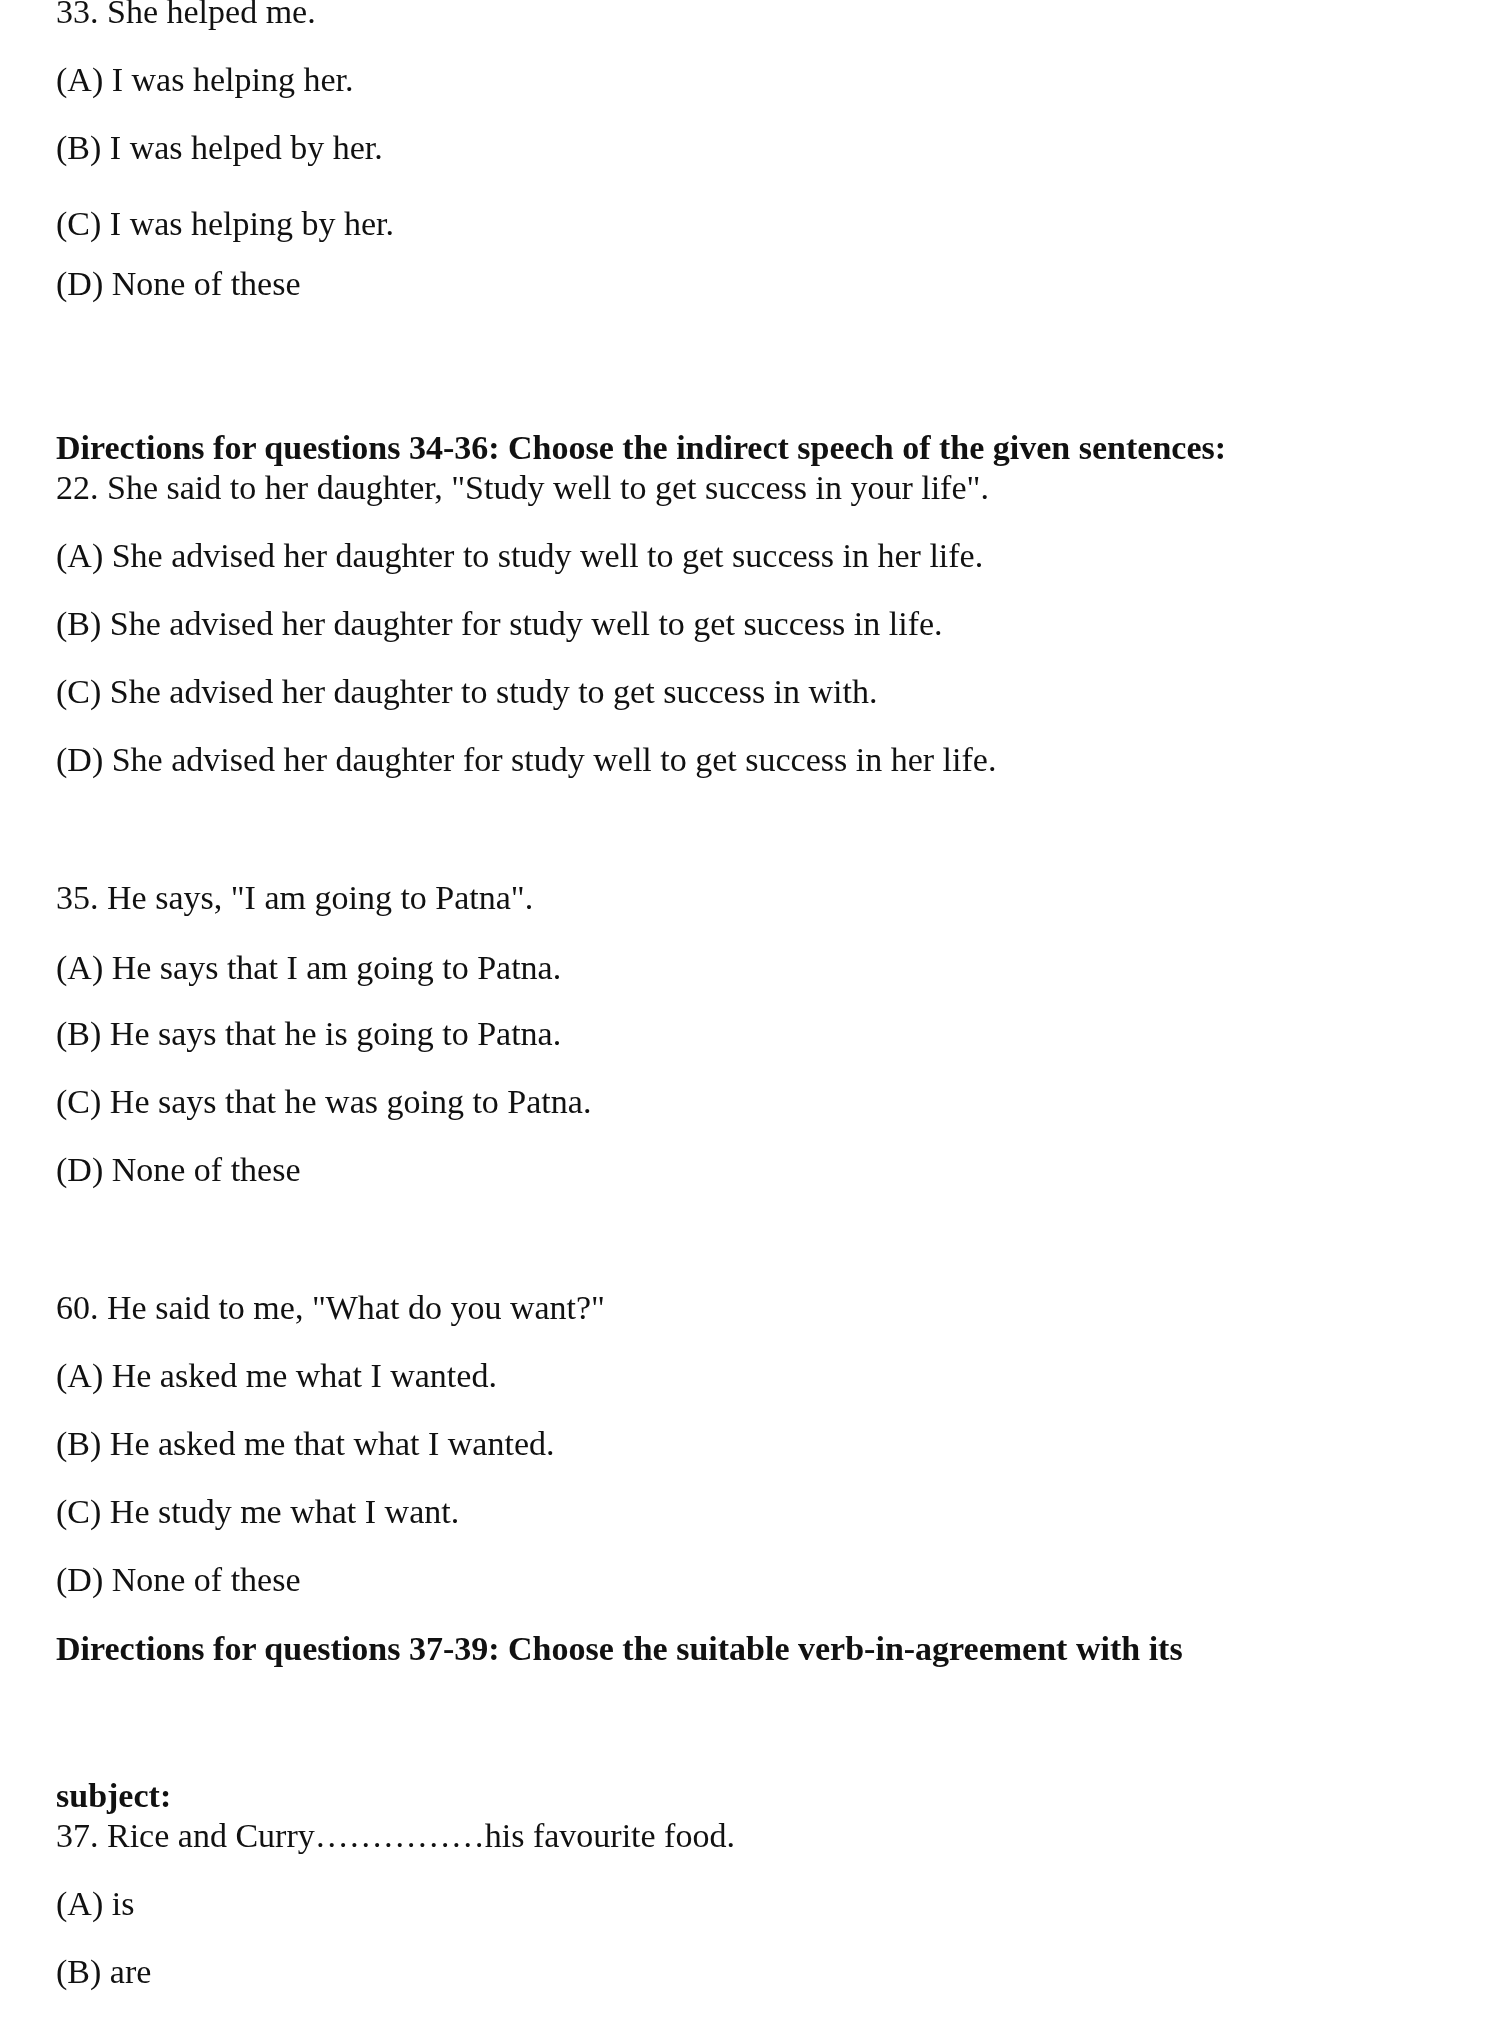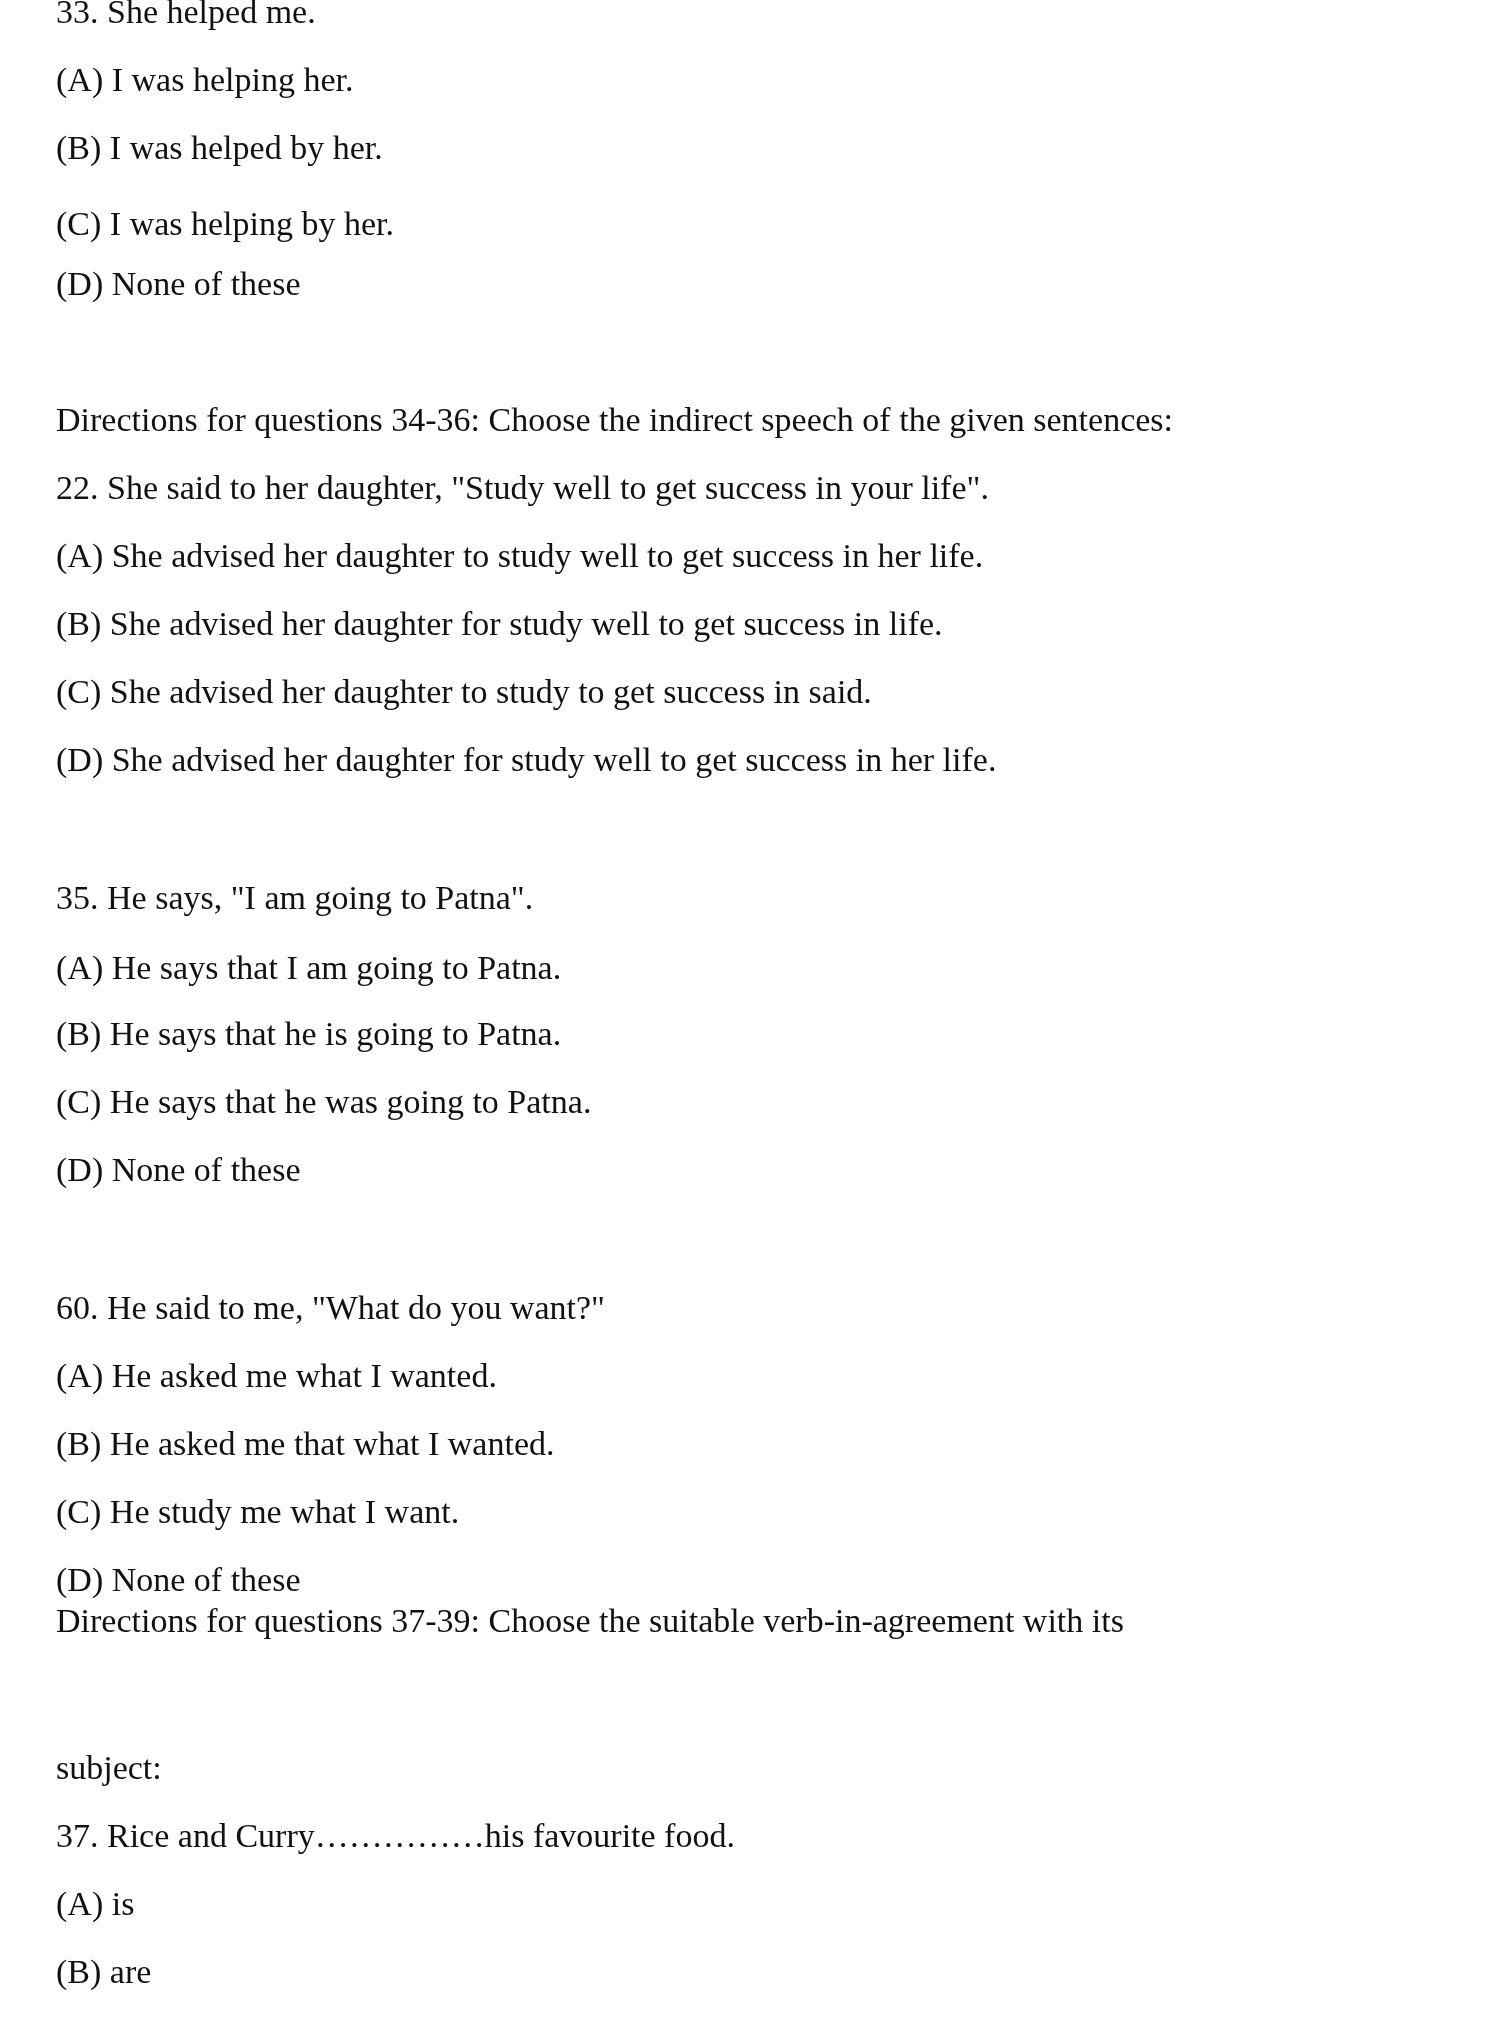--- a/index.html
+++ b/index.html
@@ -15,40 +15,40 @@
     font-family: "Liberation Serif", "DejaVu Serif", serif;
     color: #111111;
   }
   .line {
     position: absolute;
     left: 56px;
     font-size: 34px;
     line-height: 40px;
     white-space: nowrap;
   }
-  .bold { font-weight: normal; }
+  .bold { font-weight: bold; margin-top: 28px; }
 </style>
 </head>
 <body>
 
 <div>
   <div class="line" style="top:-8px">33. She helped me.</div>
   <div class="line" style="top:60px">(A) I was helping her.</div>
   <div class="line" style="top:128px">(B) I was helped by her.</div>
   <div class="line" style="top:204px">(C) I was helping by her.</div>
   <div class="line" style="top:264px">(D) None of these</div>
 </div>
 
 <div class="line bold" style="top:400px">Directions for questions 34-36: Choose the indirect speech of the given sentences:</div>
 
 <div>
   <div class="line" style="top:468px">22. She said to her daughter, "Study well to get success in your life".</div>
   <div class="line" style="top:536px">(A) She advised her daughter to study well to get success in her life.</div>
   <div class="line" style="top:604px">(B) She advised her daughter for study well to get success in life.</div>
-  <div class="line" style="top:672px">(C) She advised her daughter to study to get success in said.</div>
+  <div class="line" style="top:672px">(C) She advised her daughter to study to get success in with.</div>
   <div class="line" style="top:740px">(D) She advised her daughter for study well to get success in her life.</div>
 </div>
 
 <div>
   <div class="line" style="top:878px">35. He says, "I am going to Patna".</div>
   <div class="line" style="top:948px">(A) He says that I am going to Patna.</div>
   <div class="line" style="top:1014px">(B) He says that he is going to Patna.</div>
   <div class="line" style="top:1082px">(C) He says that he was going to Patna.</div>
   <div class="line" style="top:1150px">(D) None of these</div>
 </div>

